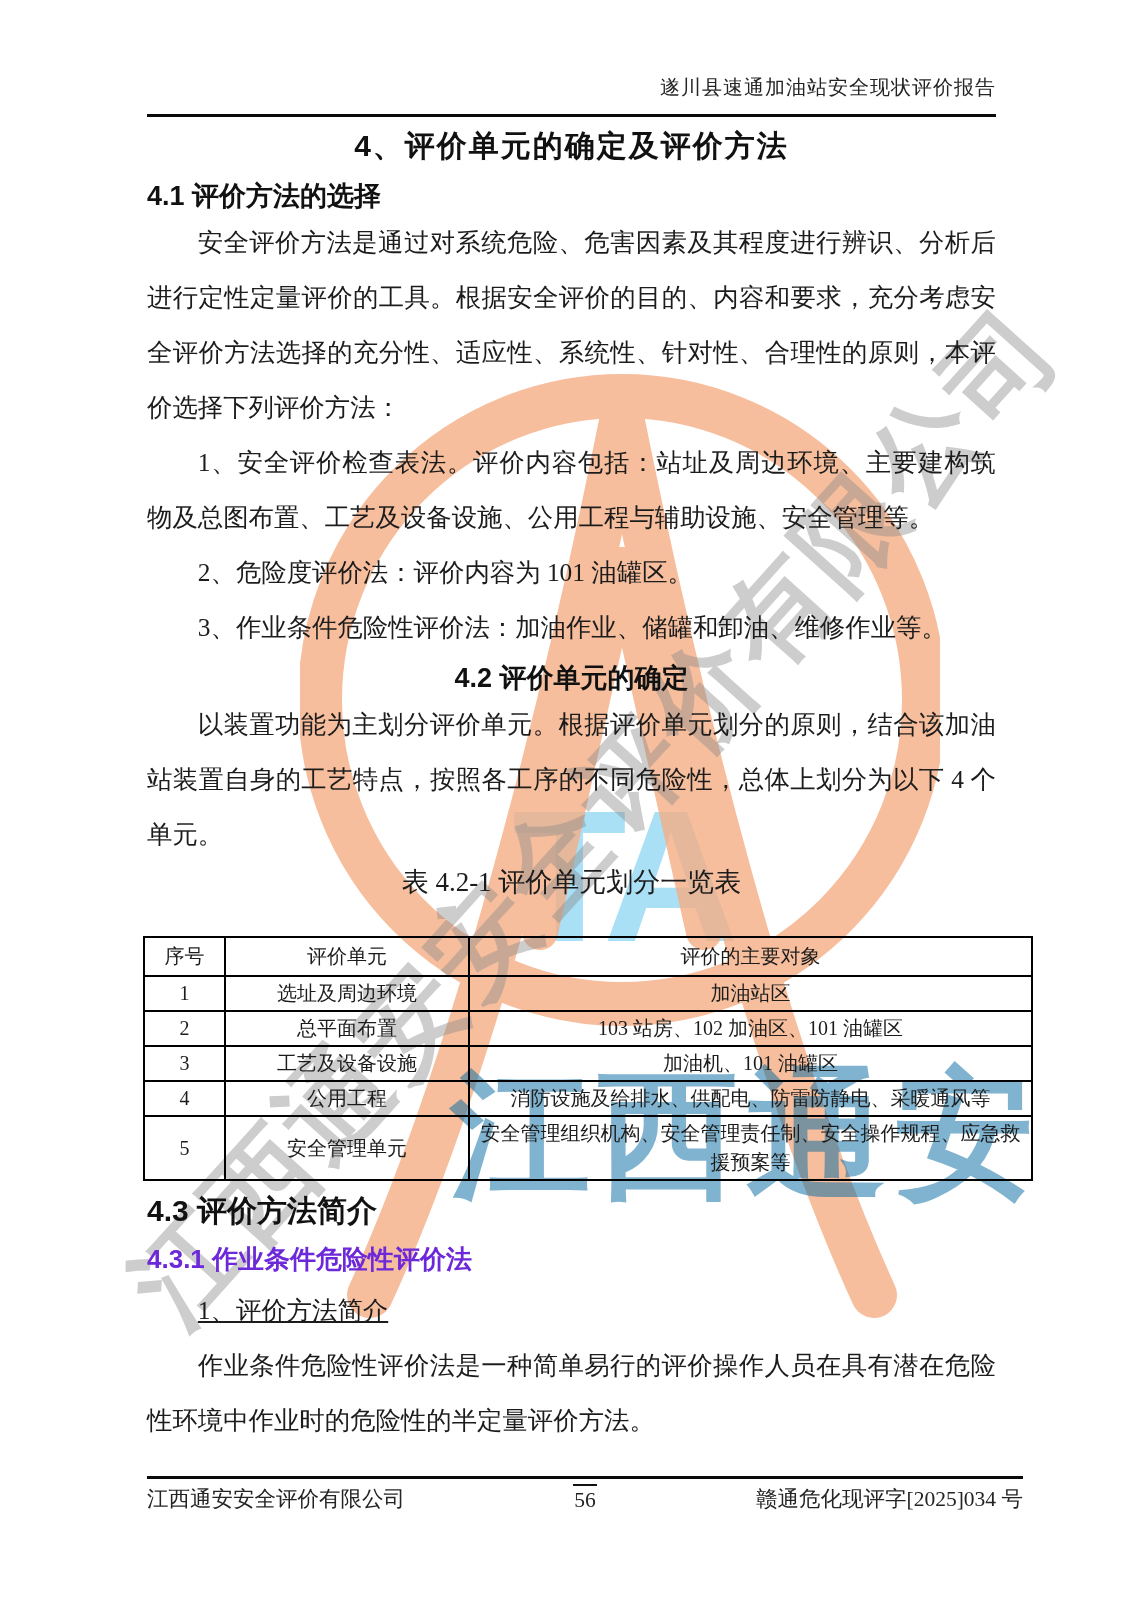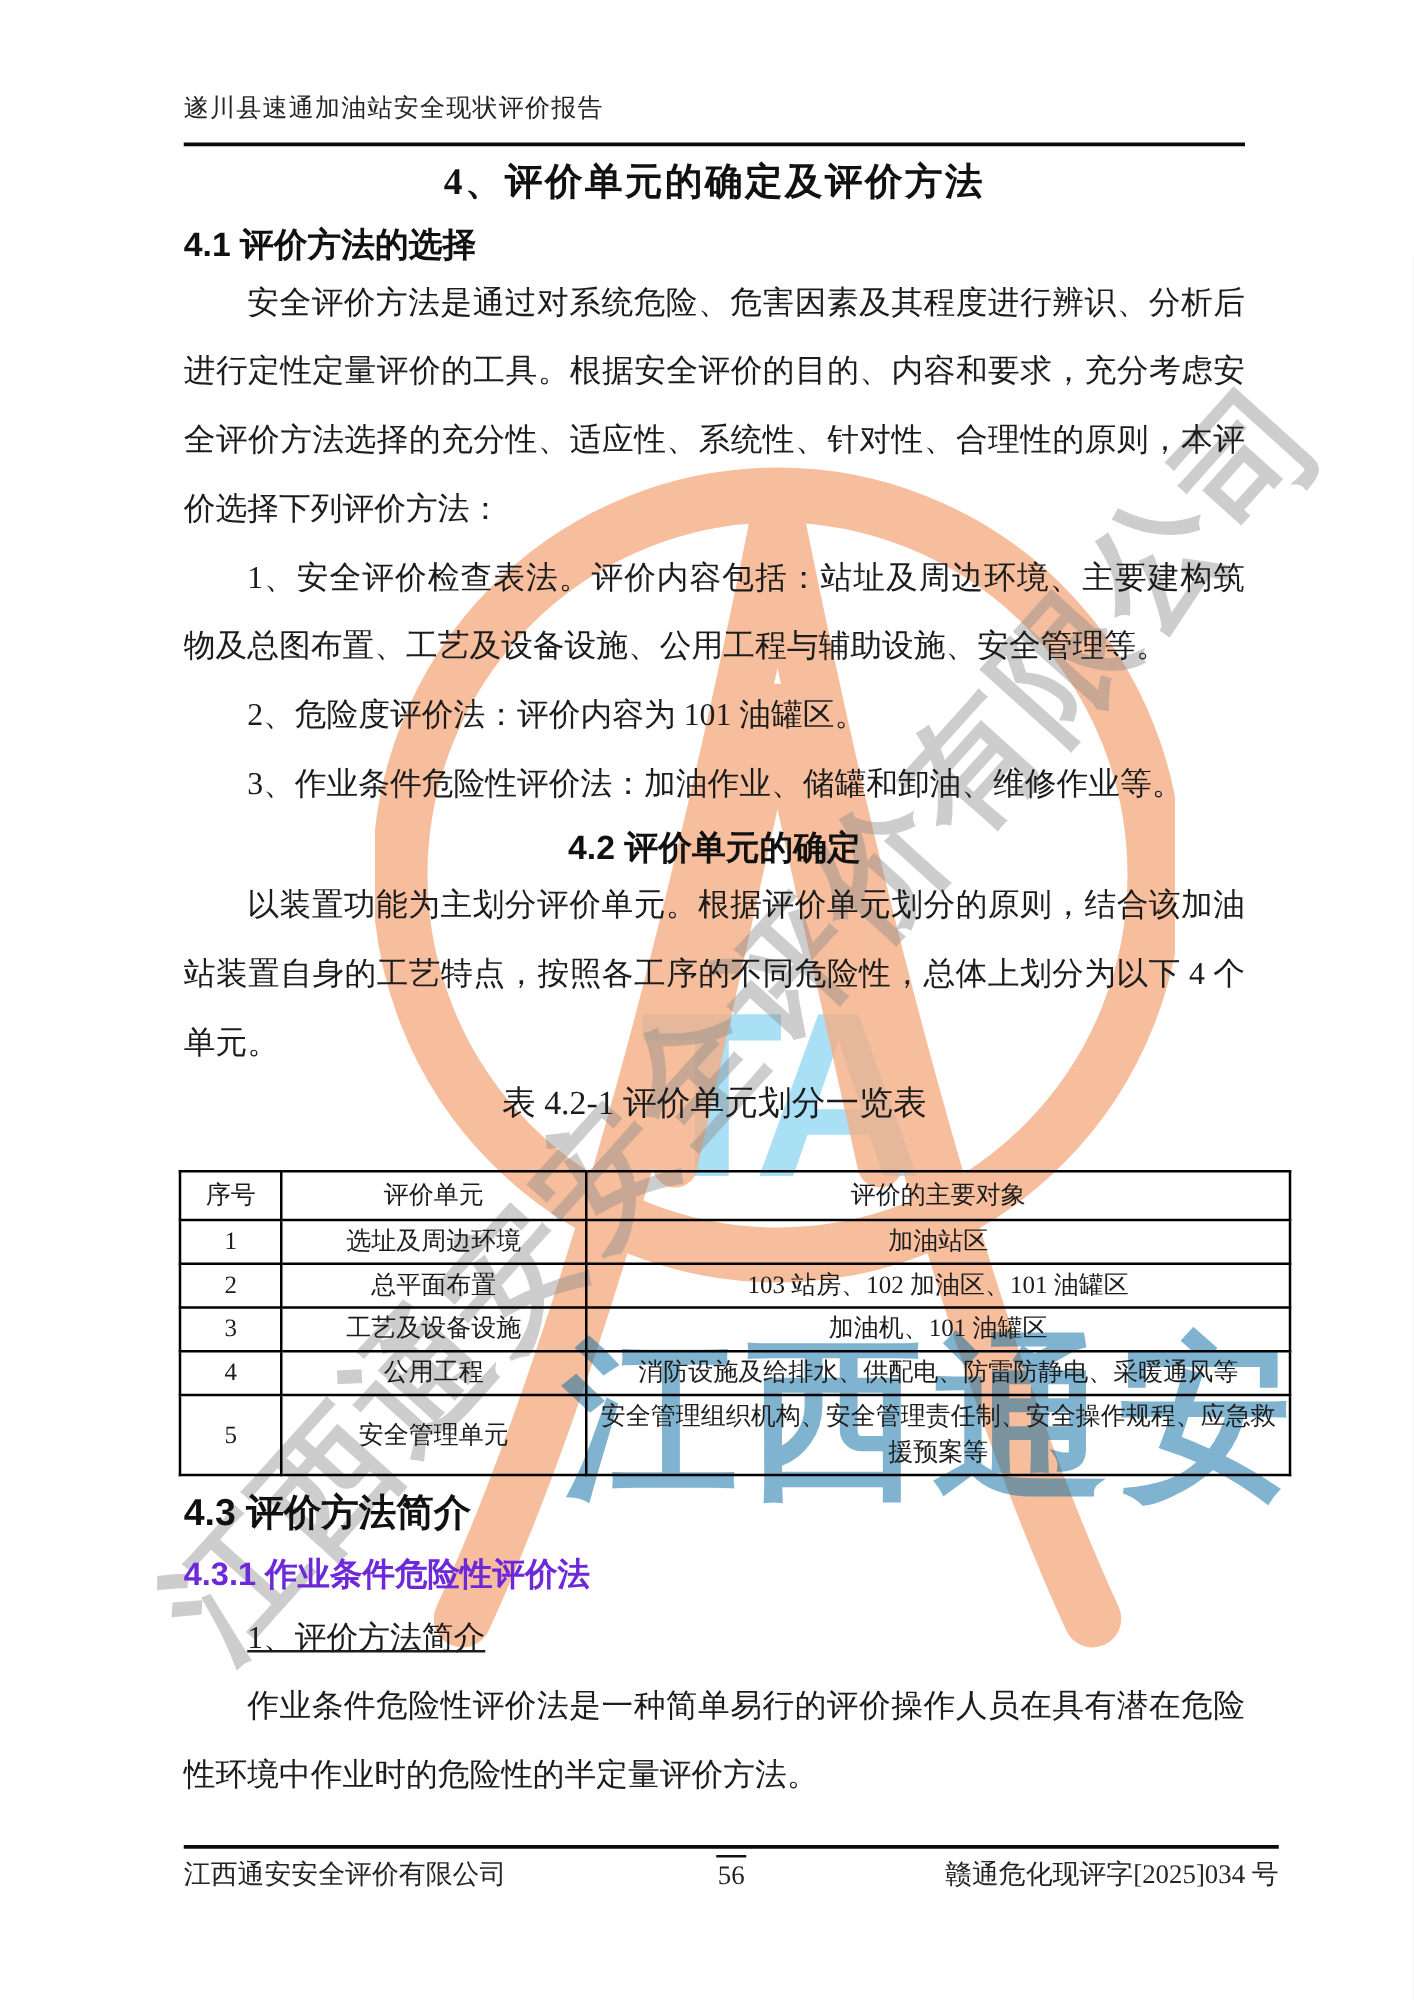--- a/index.html
+++ b/index.html
@@ -26,26 +26,26 @@
   }
   .wm-red{
     left:450px;top:1042px;z-index:2;
     font-family:"Liberation Sans","DejaVu Sans",sans-serif;
     font-weight:bold;font-size:140px;letter-spacing:8px;white-space:nowrap;
     opacity:.5;
   }
   
   .content{position:relative;z-index:3;margin:0 135px 0 147px;padding-top:74px;}
   .doc-header{
-    text-align:left;font-size:20px;line-height:26px;letter-spacing:1px;color:#242424;
+    text-align:right;font-size:20px;line-height:26px;letter-spacing:1px;color:#242424;
   }
   .header-rule{margin-top:14px;border-top:3.5px solid #0a0a0a;height:0;}
   h1.chapter{
     margin:8px 0 0;text-align:center;font-size:30px;line-height:42px;letter-spacing:2px;
-    font-family:Liberation Serif, serif;font-weight:bold;color:#111;
+    font-family:Liberation Sans, sans-serif;font-weight:bold;color:#111;
   }
   h2.sec{
     margin:10px 0 0;font-size:27px;line-height:38px;
     font-family:"Liberation Sans","DejaVu Sans",sans-serif;font-weight:bold;color:#111;
   }
   h2.sec.mid{margin-top:4px;text-align:center;}
   h2.sec.big{margin-top:10px;font-size:30px;line-height:40px;}
   h3.subsec{
     margin:10px 0 0;font-size:26px;line-height:36px;
     font-family:"Liberation Sans","DejaVu Sans",sans-serif;font-weight:bold;color:#6d28d9;

